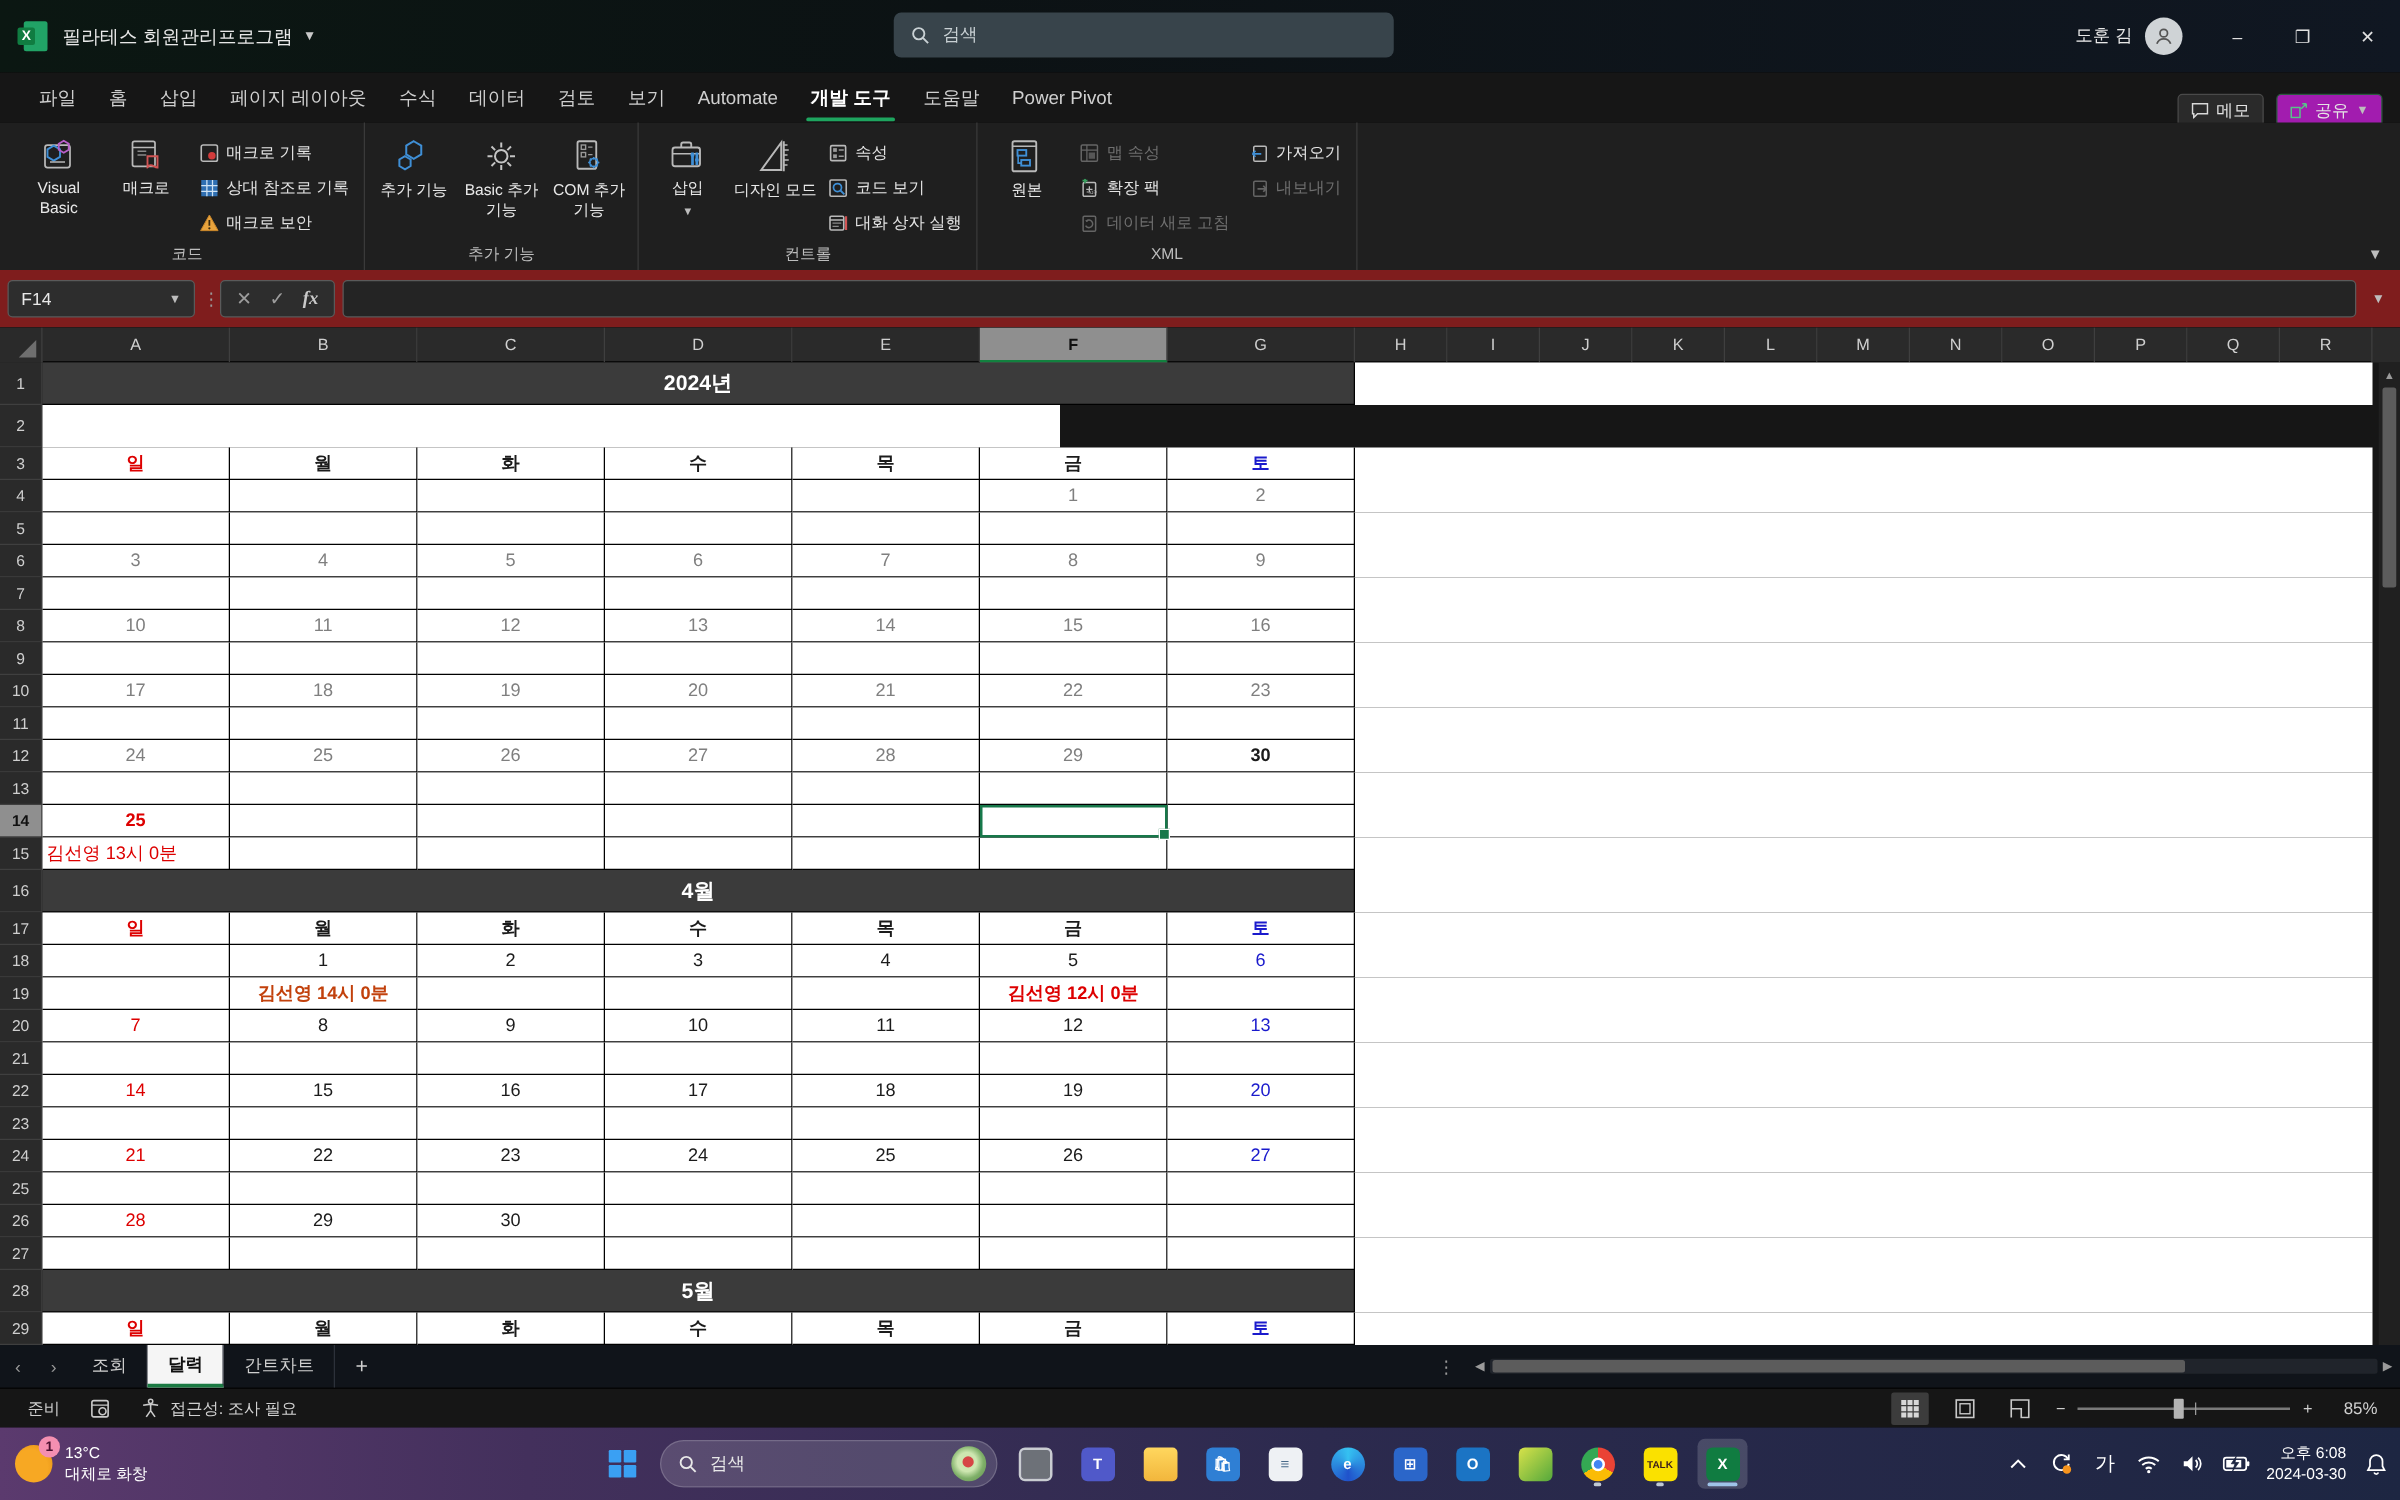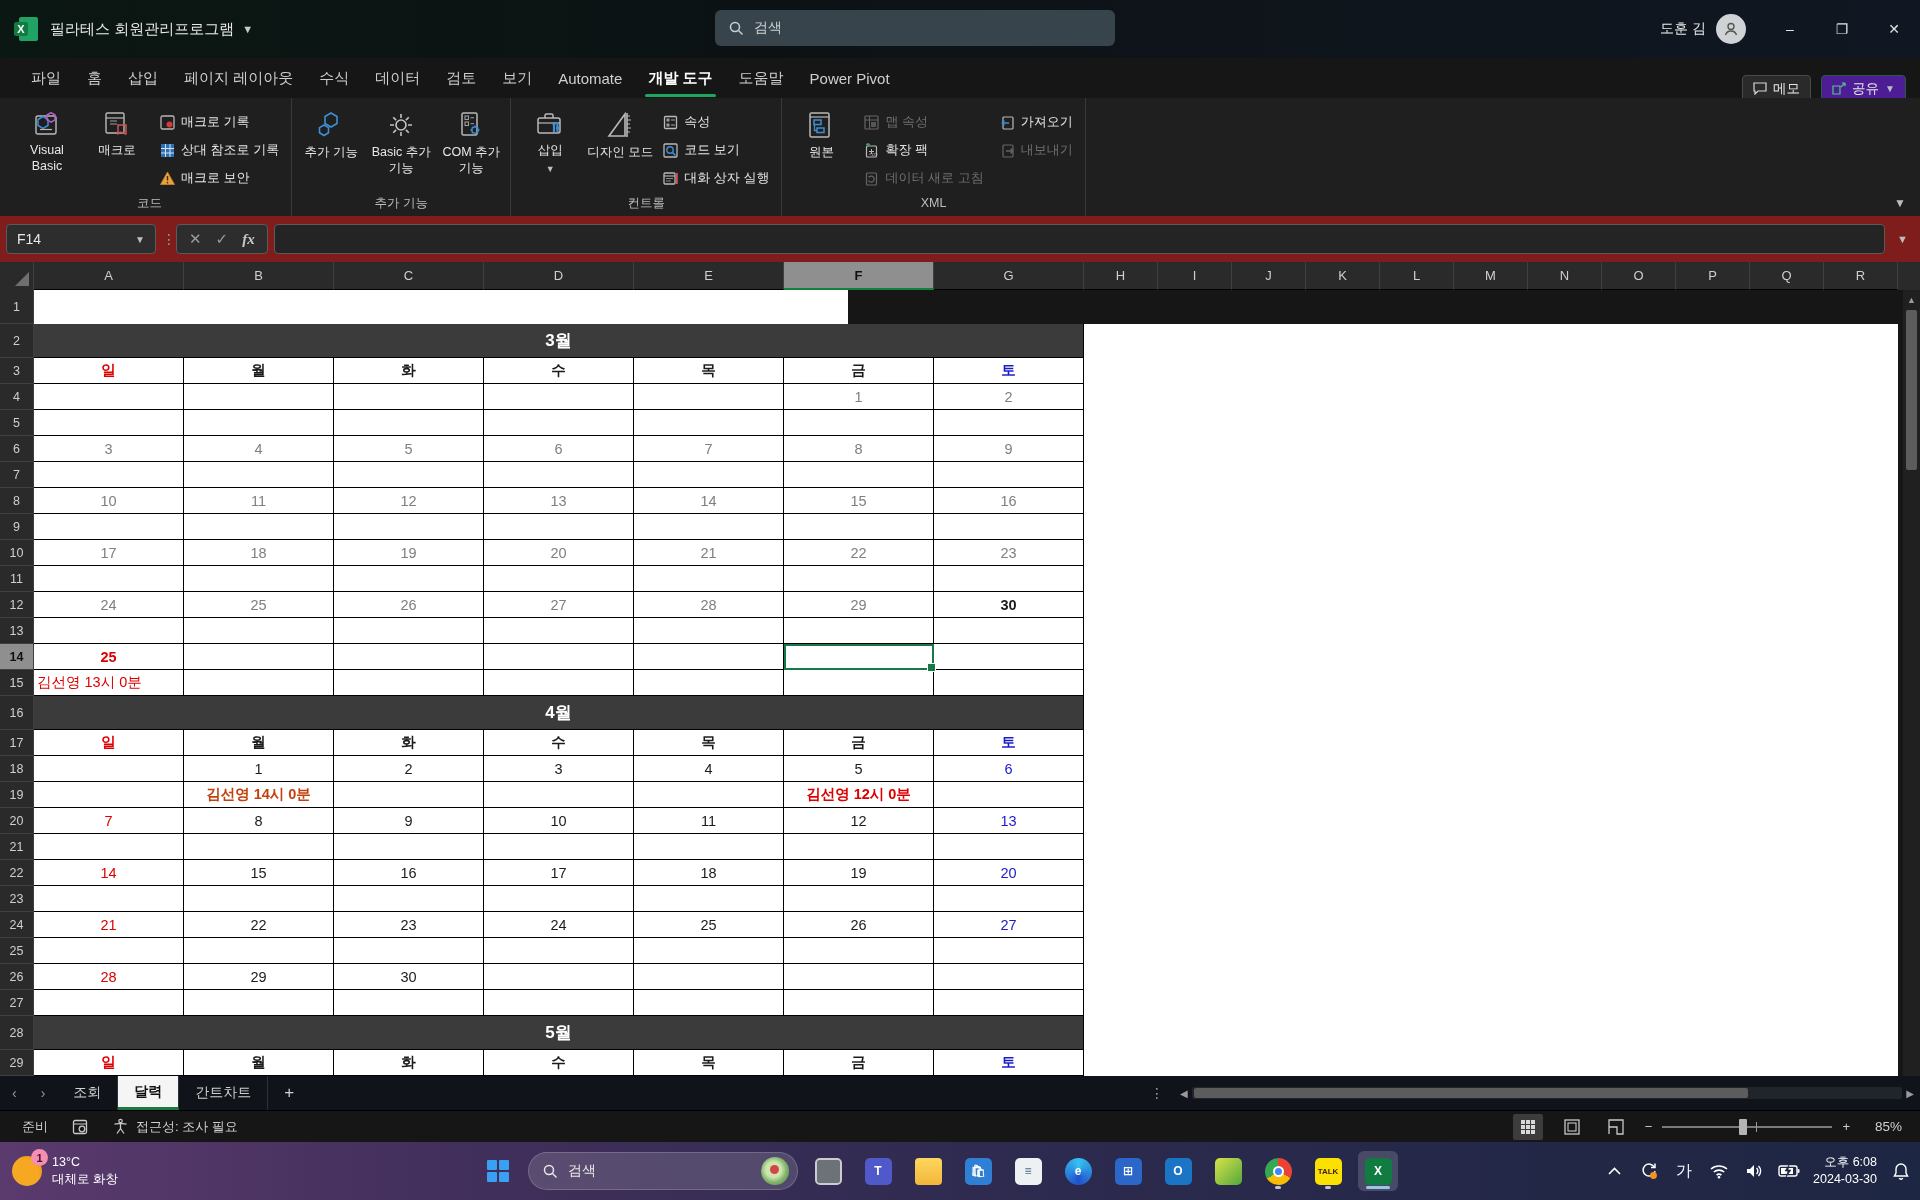--- a/index.html
+++ b/index.html
@@ -27,21 +27,21 @@
   
   .ribbontabs { height:40px; background:#161616; display:flex; align-items:center; padding-left:18px;
     color:#cfcfcf; font-size:15px; flex:0 0 40px; position:relative; }
   .rtab { padding:9px 13px; position:relative; cursor:default; white-space:nowrap; }
   .rtab.active { color:#fff; font-weight:bold; }
   .rtab.active::after { content:""; position:absolute; left:10px; right:10px; bottom:0; height:3px;
     background:#1ea55f; border-radius:2px; }
   .rtabs-right { margin-left:auto; display:flex; align-items:center; gap:10px; padding-right:14px; }
   .pillbtn { height:28px; border:1px solid #4a4a4a; background:#2a2a2a; color:#e4e4e4; border-radius:4px;
     display:flex; align-items:center; gap:6px; padding:0 10px; font-size:13.5px;margin-top:21px; }
-  .pillbtn.share { background:#4c1d95; border-color:#2c5a40; }
+  .pillbtn.share { background:#a21caf; border-color:#2c5a40; }
   .pillbtn .chev { font-size:10px; color:#bdbdbd; }
 
   
   .ribbon { height:118px; background:#1f1f1f; display:flex; flex:0 0 118px; padding-left:8px; position:relative; }
   .rgroup { display:flex; flex-direction:column; border-right:1px solid #3a3a3a; padding:4px 6px 0 6px; }
   .rgroup-main { flex:1; display:flex; align-items:flex-start; gap:4px; }
   .rgroup-label { height:24px; text-align:center; color:#bdbdbd; font-size:12.5px; line-height:22px; }
   .bigbtn { width:66px; min-height:84px; display:flex; flex-direction:column; align-items:center; gap:5px;
     padding-top:8px; color:#e8e8e8; font-size:12.5px; text-align:center; border-radius:4px; line-height:1.25; }
   .bigbtn .bchev { font-size:9px; color:#bdbdbd; }
@@ -454,25 +454,25 @@
           <div class="colhdr" style="width: 74px;">L</div>
           <div class="colhdr" style="width: 74px;">M</div>
           <div class="colhdr" style="width: 74px;">N</div>
           <div class="colhdr" style="width: 74px;">O</div>
           <div class="colhdr" style="width: 74px;">P</div>
           <div class="colhdr" style="width: 74px;">Q</div>
           <div class="colhdr" style="width: 74px;">R</div>
         </div>
         <div class="grid-row" style="height: 34px;">
           <div class="rowhdr">1</div>
+          <div class="cell band" style="width: 1050px;">2024년</div>
           <div class="cell filler" style="width: 814px;"></div>
         </div>
         <div class="grid-row" style="height: 34px;">
           <div class="rowhdr">2</div>
-          <div class="cell band" style="width: 1050px;">3월</div>
           <div class="cell filler" style="width: 814px;"></div>
         </div>
         <div class="grid-row" style="height: 26px;">
           <div class="rowhdr">3</div>
           <div class="cell" style="width: 150px; color: rgb(221, 0, 0); font-weight: bold;">일</div>
           <div class="cell" style="width: 150px; color: rgb(27, 27, 27); font-weight: bold;">월</div>
           <div class="cell" style="width: 150px; color: rgb(27, 27, 27); font-weight: bold;">화</div>
           <div class="cell" style="width: 150px; color: rgb(27, 27, 27); font-weight: bold;">수</div>
           <div class="cell" style="width: 150px; color: rgb(27, 27, 27); font-weight: bold;">목</div>
           <div class="cell" style="width: 150px; color: rgb(27, 27, 27); font-weight: bold;">금</div>

